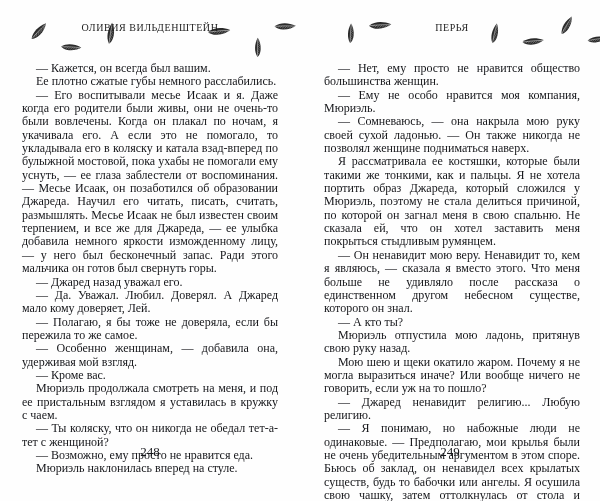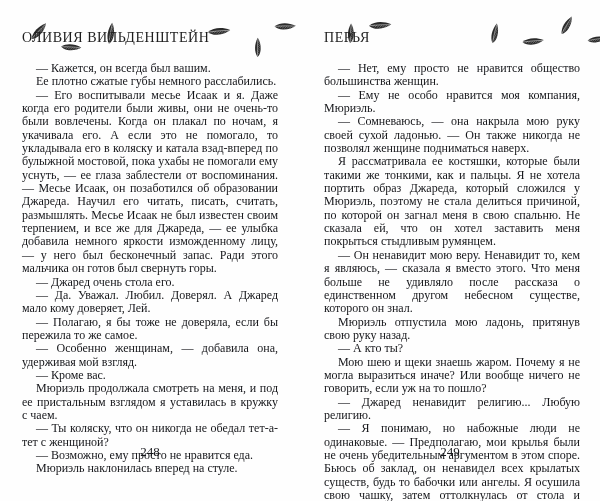--- a/index.html
+++ b/index.html
@@ -39,23 +39,23 @@
   .page-right { padding: 0 20px 12px 24px; }
 
   .header-zone {
     position: relative;
     height: 62px;
   }
   .running-head {
     position: absolute;
     left: 0;
     right: 0;
-    top: 30px;
-    text-align: left;
-    font-size: 14px;
+    top: 22px;
+    text-align: center;
+    font-size: 10px;
     letter-spacing: 0.55px;
     color: #1d1d1d;
     font-family: "Liberation Serif", "DejaVu Serif", serif;
   }
   .feather {
     position: absolute;
     color: #2a2a2a;
   }
   .feather svg { display: block; }
 
@@ -181,21 +181,21 @@
               </g>
             </svg>
           </div>
         </div>
       <div class="running-head">ОЛИВИЯ ВИЛЬДЕНШТЕЙН</div>
     </div>
     <div class="body-text">
         <p>— Кажется, он всегда был вашим.</p>
         <p>Ее плотно сжатые губы немного расслабились.</p>
         <p>— Его воспитывали месье Исаак и я. Даже когда его родители были живы, они не очень-то были вовлечены. Когда он плакал по ночам, я укачивала его. А если это не помогало, то укладывала его в коляску и катала взад-вперед по булыжной мостовой, пока ухабы не помогали ему уснуть, — ее глаза заблестели от воспоминания. — Месье Исаак, он позаботился об образовании Джареда. Научил его читать, писать, считать, размышлять. Месье Исаак не был известен своим терпением, и все же для Джареда, — ее улыбка добавила немного яркости изможденному лицу, — у него был бесконечный запас. Ради этого мальчика он готов был свернуть горы.</p>
-        <p>— Джаред очень стола его.</p>
+        <p>— Джаред назад уважал его.</p>
         <p>— Да. Уважал. Любил. Доверял. А Джаред мало кому доверяет, Лей.</p>
         <p>— Полагаю, я бы тоже не доверяла, если бы пережила то же самое.</p>
         <p>— Особенно женщинам, — добавила она, удерживая мой взгляд.</p>
         <p>— Кроме вас.</p>
         <p>Мюриэль продолжала смотреть на меня, и под ее пристальным взглядом я уставилась в кружку с чаем.</p>
         <p>— Ты коляску, что он никогда не обедал тет-а-тет с женщиной?</p>
         <p>— Возможно, ему просто не нравится еда.</p>
         <p>Мюриэль наклонилась вперед на стуле.</p>
       </div>
     <div class="folio">248</div>
@@ -296,22 +296,22 @@
           </div>
         </div>
       <div class="running-head">ПЕРЬЯ</div>
     </div>
     <div class="body-text">
         <p>— Нет, ему просто не нравится общество большинства женщин.</p>
         <p>— Ему не особо нравится моя компания, Мюриэль.</p>
         <p>— Сомневаюсь, — она накрыла мою руку своей сухой ладонью. — Он также никогда не позволял женщине подниматься наверх.</p>
         <p>Я рассматривала ее костяшки, которые были такими же тонкими, как и пальцы. Я не хотела портить образ Джареда, который сложился у Мюриэль, поэтому не стала делиться причиной, по которой он загнал меня в свою спальню. Не сказала ей, что он хотел заставить меня покрыться стыдливым румянцем.</p>
         <p>— Он ненавидит мою веру. Ненавидит то, кем я являюсь, — сказала я вместо этого. Что меня больше не удивляло после рассказа о единственном другом небесном существе, которого он знал.</p>
+        <p>— А кто ты?</p>
         <p>Мюриэль отпустила мою ладонь, притянув свою руку назад.</p>
-        <p>— А кто ты?</p>
-        <p>Мою шею и щеки знаешь жаром. Почему я не могла выразиться иначе? Или вообще ничего не говорить, если уж на то пошло?</p>
+        <p>Мою шею и щеки окатило жаром. Почему я не могла выразиться иначе? Или вообще ничего не говорить, если уж на то пошло?</p>
         <p>— Джаред ненавидит религию... Любую религию.</p>
         <p>— Я понимаю, но набожные люди не одинаковые. — Предполагаю, мои крылья были не очень убедительным аргументом в этом споре. Бьюсь об заклад, он ненавидел всех крылатых существ, будь то бабочки или ангелы. Я осушила свою чашку, затем оттолкнулась от стола и встала: — Спасибо, Мюриэль. За беседу, за чай, за печенье и за доброту, — я попыталась натянуть улыбку, но она сползла. — Джареду повезло,</p>
       </div>
     <div class="folio">249</div>
   </div>
 
 </div>
 
 </body></html>

